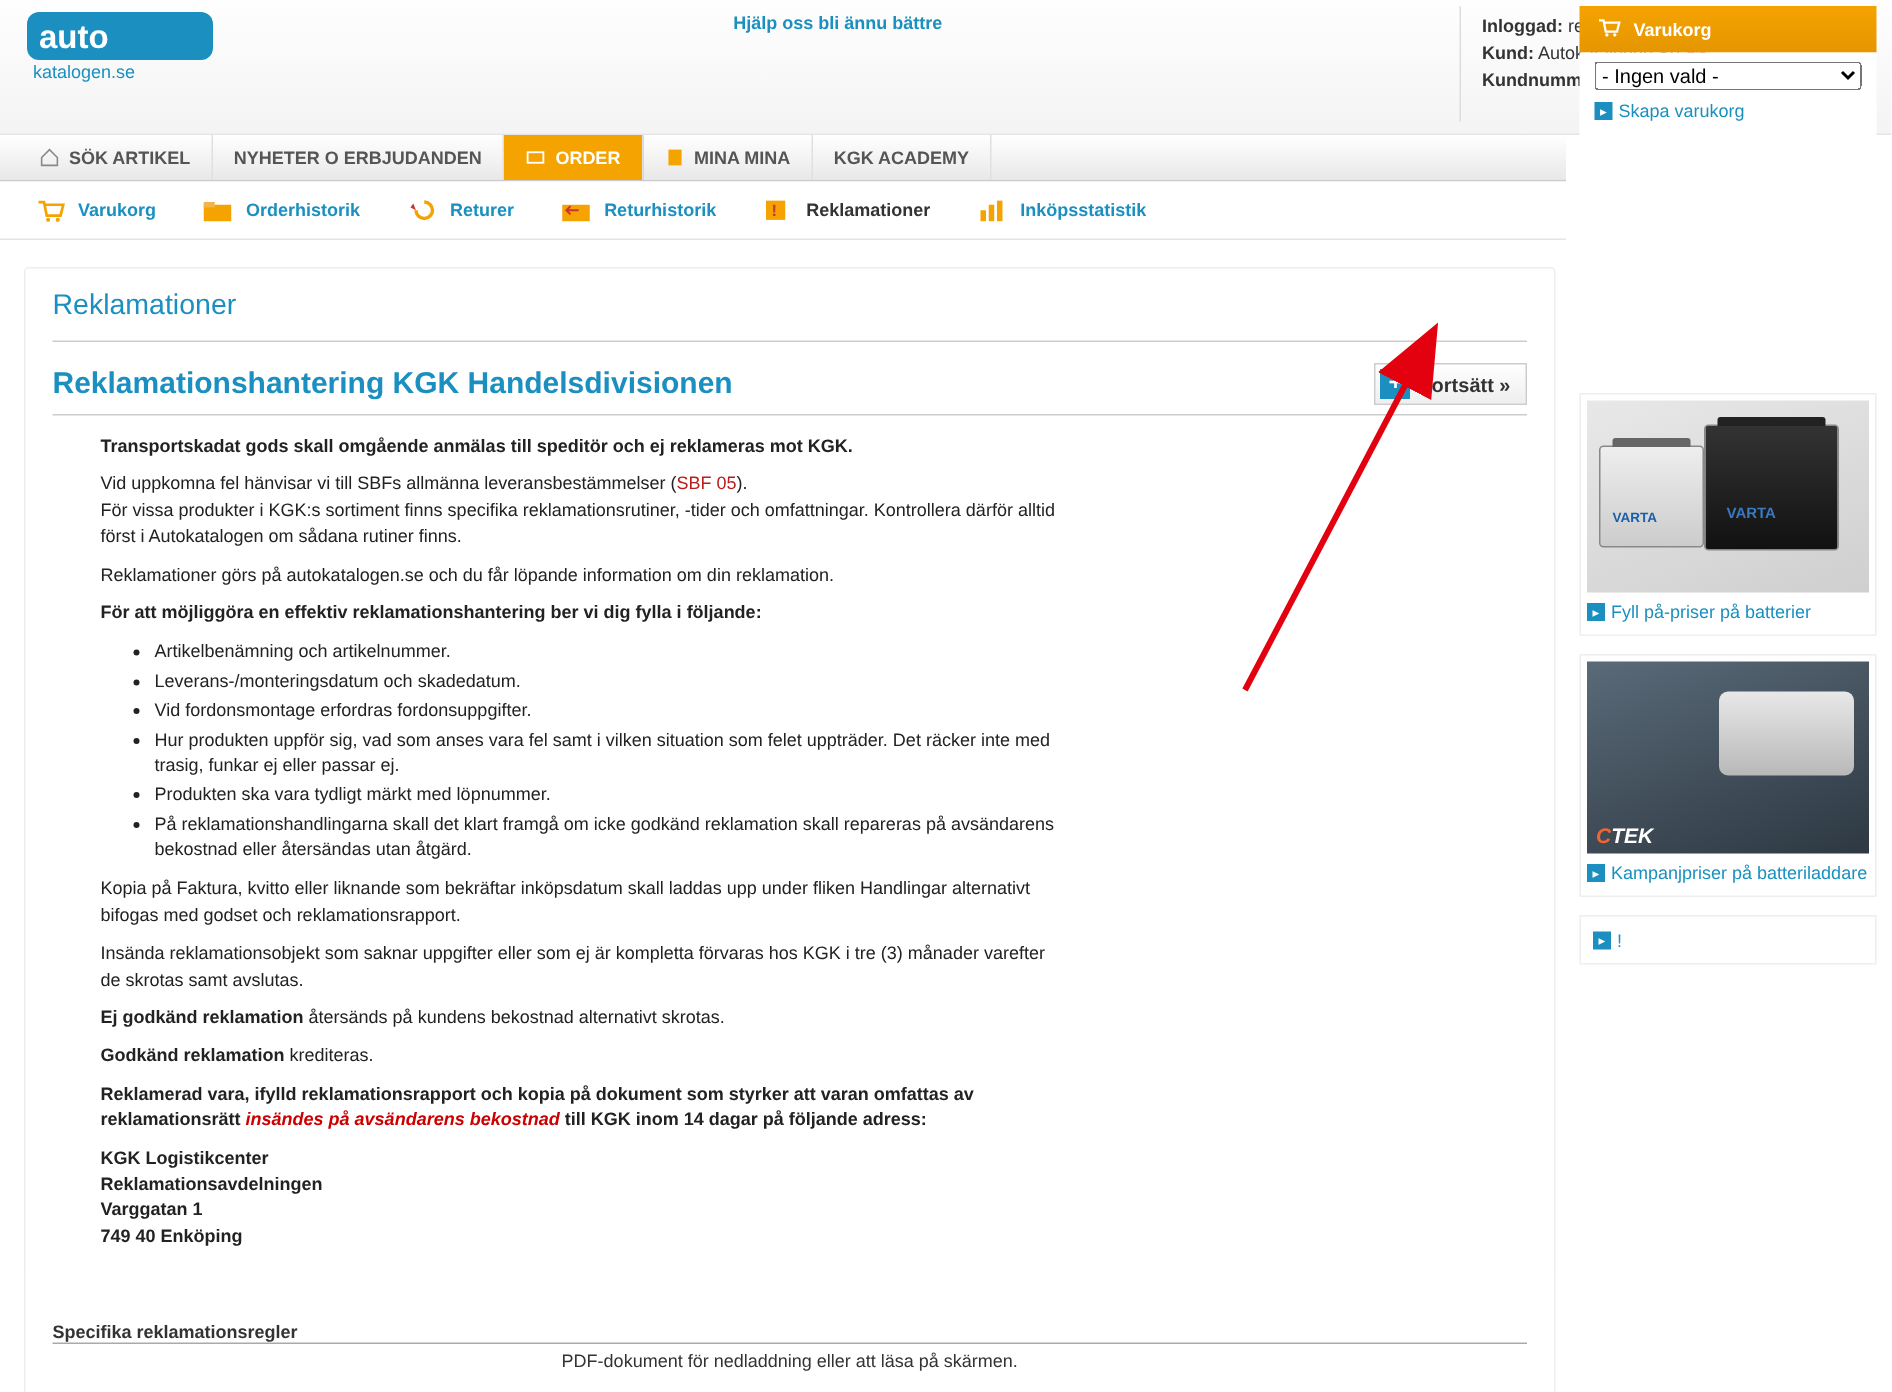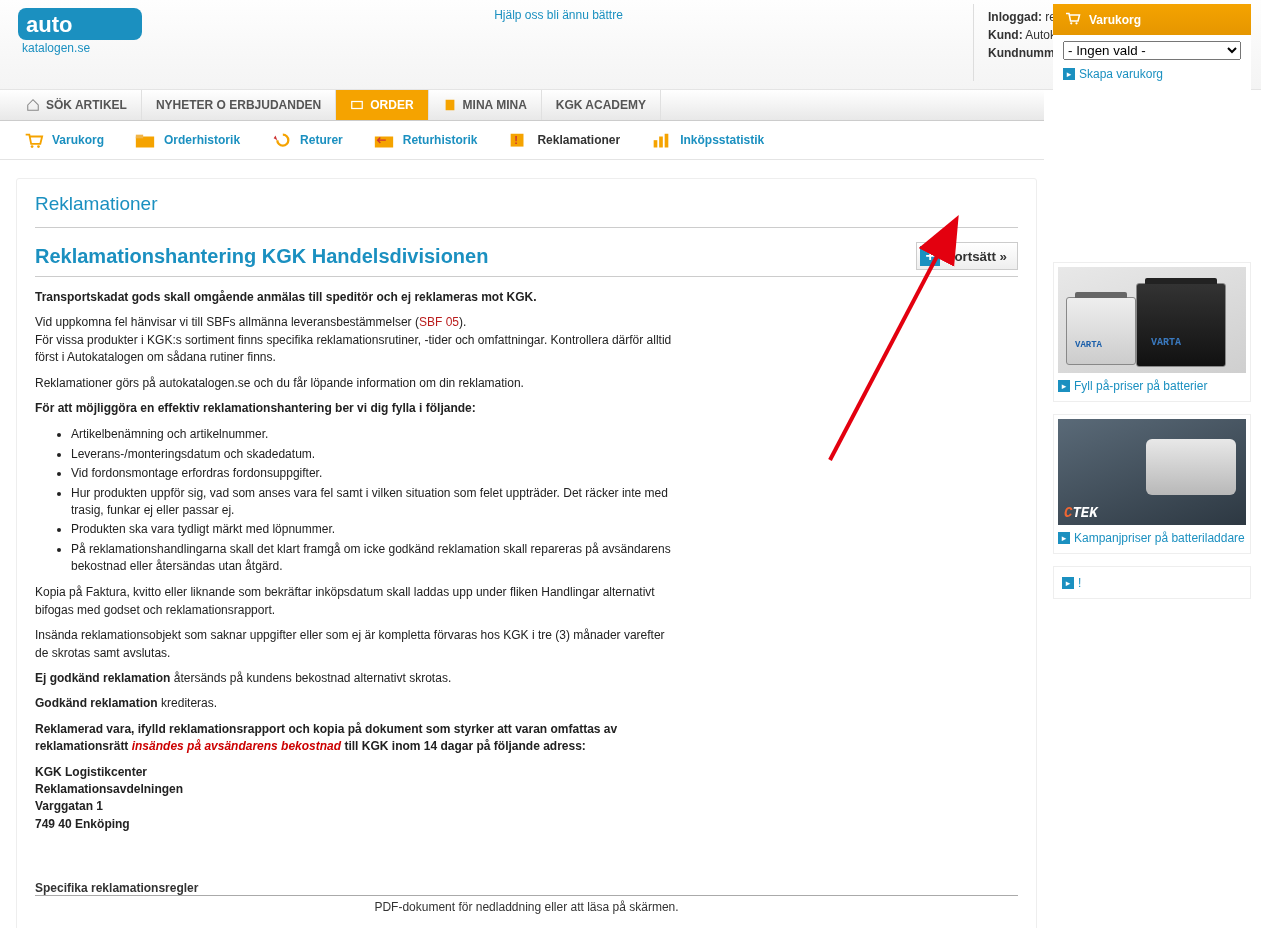--- a/index.html
+++ b/index.html
@@ -6,21 +6,21 @@
 body { font-family: Arial, Helvetica, sans-serif; font-size: 12px; color: #333; background: #fff; }
 a { text-decoration: none; }
 
 .page { width: 1261px; position: relative; }
 
 
 .header { display: flex; padding: 4px 8px 8px 16px; border-bottom: 1px solid #e4e4e4; background: linear-gradient(#fefefe, #f4f4f4); }
 .logo { width: 128px; height: 52px; }
 .logo svg { width: 100%; height: 100%; }
 .header-center { flex: 1; text-align: center; padding-top: 4px; }
-.header-center a { color: #1b90c0; }
+.header-center a { color: #1b90c0; font-weight: bold; }
 .header-right { border-left: 1px solid #ddd; padding: 4px 12px 0 14px; min-width: 280px; }
 .header-right .line { padding: 2px 0; }
 .header-right .lbl { font-weight: bold; }
 .arrow-link { display: inline-flex; align-items: center; color: #1b90c0; gap: 4px; }
 .arrow-box { width: 12px; height: 12px; background: #1b90c0; display: inline-flex; align-items: center; justify-content: center; color: #fff; font-size: 9px; }
 .x-box { width: 12px; height: 12px; background: #c33; display: inline-flex; align-items: center; justify-content: center; color: #fff; font-size: 9px; margin-left: 2px; }
 .header-actions { float: right; }
 
 
 .main-nav { display: flex; background: linear-gradient(#fff, #e8e8e8); border-bottom: 1px solid #ccc; padding-left: 12px; align-items: center; }
@@ -42,40 +42,40 @@
 
 .panel { border: 1px solid #eee; border-radius: 3px; padding: 14px 18px; }
 
 .page-title { color: #1b90c0; font-size: 19px; font-weight: normal; padding-bottom: 12px; border-bottom: 1px solid #ccc; margin-bottom: 14px; }
 
 .section-head { display: flex; align-items: center; border-bottom: 1px solid #ccc; padding-bottom: 6px; margin-bottom: 12px; }
 .section-title { color: #1b90c0; font-size: 20px; font-weight: bold; flex: 1; }
 .fortsatt-btn { display: flex; align-items: center; gap: 6px; border: 1px solid #ccc; background: linear-gradient(#fff,#eee); padding: 3px 10px 3px 3px; cursor: pointer; font-weight: bold; color: #333; }
 .plus-box { width: 20px; height: 20px; background: #1b90c0; color: #fff; font-size: 16px; display: flex; align-items: center; justify-content: center; }
 
-.body-text { max-width: 640px; color: #222; line-height: 1.45; }
+.body-text { max-width: 640px; color: #222; line-height: 1.45; margin-left: 32px; }
 .body-text p { margin: 8px 0; }
 .body-text .bold { font-weight: bold; }
 .body-text ul { margin: 4px 0 8px 36px; }
 .body-text li { padding: 1px 0; }
 .red-italic { color: #c00; font-style: italic; font-weight: bold; }
 
 .rules-title { font-weight: bold; border-bottom: 1px solid #aaa; margin-top: 48px; }
 .rules-sub { margin: 4px 0 12px; text-align: center; }
 
 .files-table { width: 100%; border-collapse: collapse; }
 .files-table th { text-align: left; font-weight: bold; padding: 6px 4px; }
 .col-btn { width: 78px; }
 
 
 .cart-head { background: linear-gradient(#f5a300,#e59600); color: #fff; font-weight: bold; padding: 6px 10px 6px 10px; display: flex; align-items: center; gap: 8px; }
 .cart-body { padding: 6px 10px 10px; background: #fff; }
 .cart-body select { width: 100%; margin-bottom: 6px; }
 .promo { border: 1px solid #eee; margin-top: 12px; background: #fff; padding: 4px 4px 8px; }
-.promo .img-ph { width: 100%; height: 106px; background: linear-gradient(160deg,#e8e8e8,#cfcfcf); position: relative; font-family: Liberation Mono, monospace; }
+.promo .img-ph { width: 100%; height: 128px; background: linear-gradient(160deg,#e8e8e8,#cfcfcf); position: relative; }
 .promo-link { color: #1b90c0; font-weight: normal; display: flex; align-items: center; gap: 4px; padding-top: 6px; font-size: 12px; }
 .mini-box { border: 1px solid #eee; margin-top: 12px; padding: 8px; }
 
 
 .arrow-overlay { position: absolute; left: 820px; top: 210px; pointer-events: none; }
 .arrow-overlay svg { overflow: visible; }
 
 
 .battery { position: absolute; border: 1px solid #888; border-radius: 3px; }
 .battery .top { position: absolute; top: -6px; left: 8px; right: 8px; height: 6px; background: #666; border-radius: 2px 2px 0 0; }

